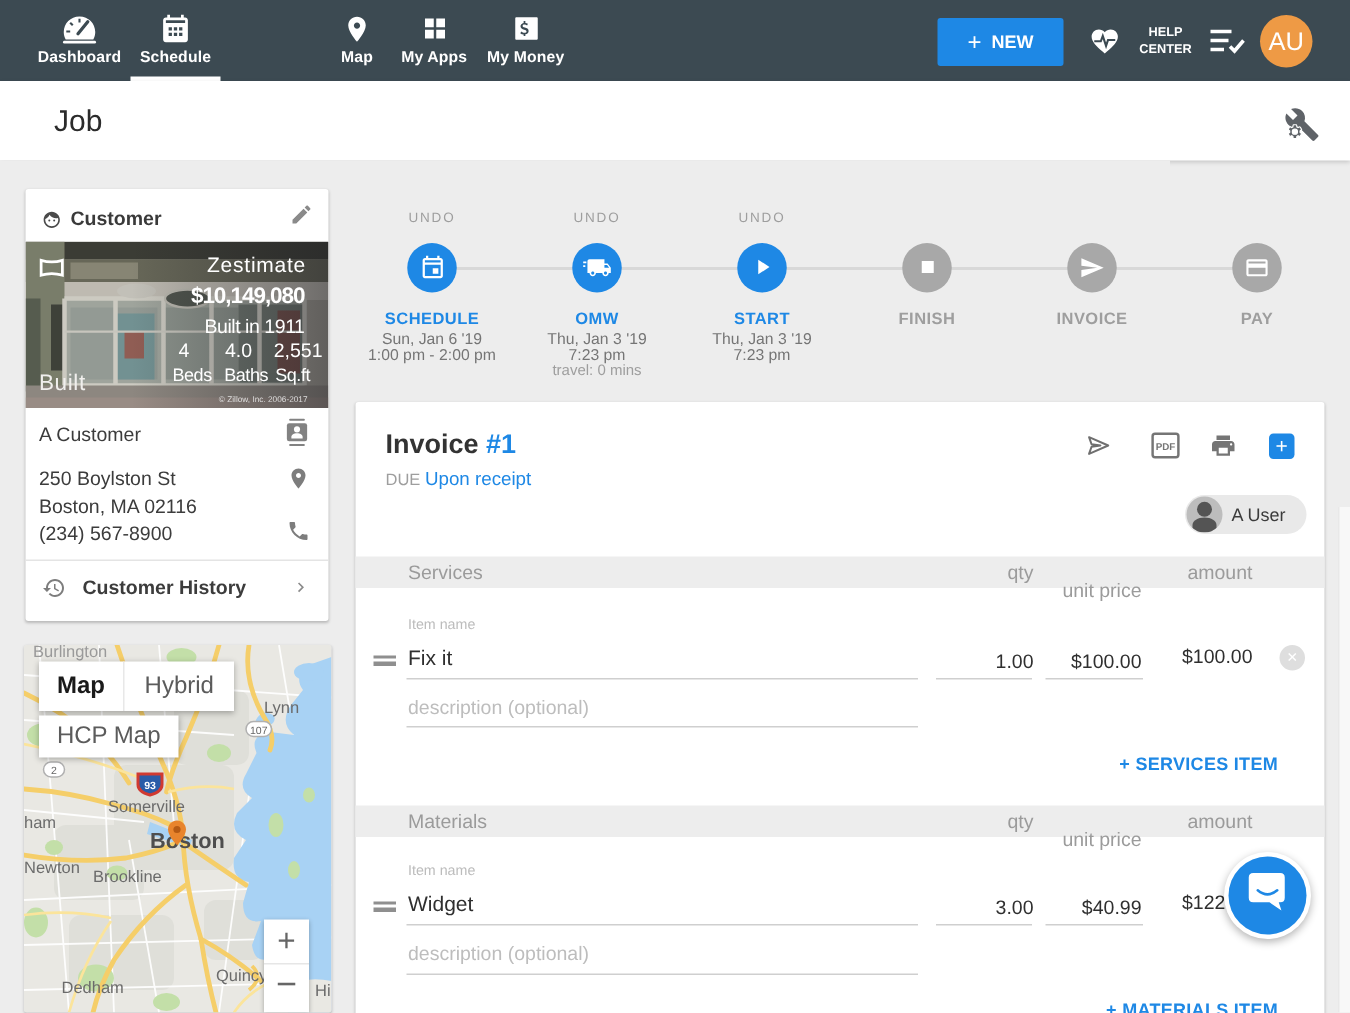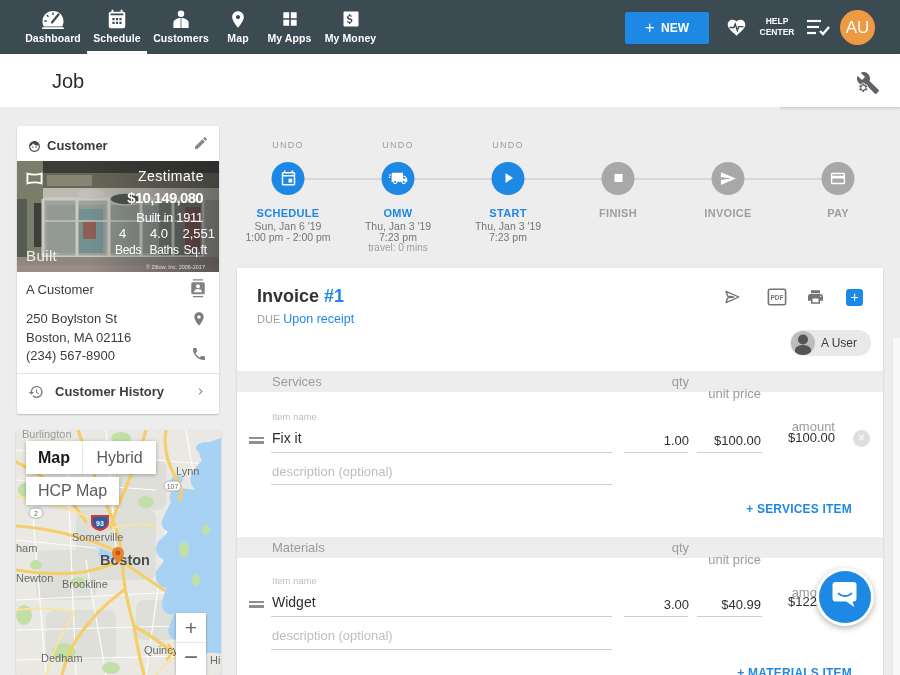--- a/index.html
+++ b/index.html
@@ -6,21 +6,21 @@
 html,body { width:900px; height:675px; overflow:hidden; font-family:"Liberation Sans",sans-serif; background:#EDEDED; }
 #navbar { position:absolute; left:0; top:0; width:900px; height:54px; background:#3C4A52; }
 .navitem { position:absolute; top:0; height:54px; text-align:center; color:#fff; }
 .navitem .ic { position:absolute; top:9px; left:50%; transform:translateX(-50%); }
 .navitem .lb { position:absolute; top:31.5px; width:100%; font-size:10.5px; font-weight:bold; white-space:nowrap; letter-spacing:0.1px; }
 #sched-underline { position:absolute; left:87px; top:51px; width:60px; height:3px; background:#fff; }
 #newbtn { position:absolute; left:625px; top:12px; width:84px; height:32px; background:#1E88E5; border-radius:2px; color:#fff; font-size:12px; font-weight:bold; text-align:center; line-height:32px; }
 #helpcenter { position:absolute; left:752px; top:16px; width:50px; color:#fff; font-size:8.5px; font-weight:bold; text-align:center; line-height:10.5px; }
 #avatar { position:absolute; left:840px; top:10px; width:35px; height:35px; border-radius:50%; background:#EE9A45; color:#fff; font-size:17px; font-weight:normal; text-align:center; line-height:35px; }
 #jobbar { position:absolute; left:0; top:54px; width:900px; height:53px; background:#fff; box-shadow:0 1px 3px rgba(0,0,0,0.18); }
-#jobbar .title { position:absolute; left:52px; top:16px; font-size:20px; color:#2b2b2b; }
+#jobbar .title { position:absolute; left:36px; top:16px; font-size:20px; color:#2b2b2b; }
 #content { position:absolute; left:0; top:107px; width:780px; height:568px; background:#EDEDED; }
 .card { position:absolute; background:#fff; border-radius:2px; box-shadow:0 1px 2px rgba(0,0,0,0.22); }
 
 #custcard { left:17px; top:19px; width:202px; height:288px; }
 #custcard .hdr { position:absolute; left:0; top:0; width:100%; height:35px; }
 #custcard .hdr .nm { position:absolute; left:30px; top:12px; font-size:13px; font-weight:bold; color:#3a3a3a; }
 #photo { position:absolute; left:0; top:35px; width:202px; height:111px; overflow:hidden; }
 .crow { position:absolute; left:0; width:202px; color:#3c3c3c; font-size:13px; }
 .crow .tx { position:absolute; left:9px; top:0; }
 .crow .ric { position:absolute; right:12px; top:-2px; }
@@ -40,21 +40,21 @@
 
 #invcard { left:237px; top:161px; width:646px; height:520px; }
 #invcard h1 { position:absolute; left:20px; top:18px; font-size:18px; color:#333; font-family:"Liberation Sans",sans-serif; }
 #invcard h1 .num { color:#1E88E5; }
 #invdue { position:absolute; left:20px; top:44px; font-size:11px; color:#9e9e9e; }
 #invdue a { color:#1E88E5; font-size:12.5px; text-decoration:none; }
 .thead { position:absolute; left:0; width:646px; height:21px; background:#EDEDED; font-size:13px; color:#9b9b9b; }
 .thead .c1 { position:absolute; left:35px; top:3px; }
 .thead .cq { position:absolute; right:194px; top:3px; }
 .thead .cu { position:absolute; right:122px; top:3px;margin-top:12px; }
-.thead .ca { position:absolute; right:48px; top:3px;margin-top:45px; }
+.thead .ca { position:absolute; right:48px; top:3px; }
 .itemlabel { position:absolute; font-size:9.5px; color:#bcbcbc; }
 .ival { position:absolute; font-size:14px; color:#2f2f2f; }
 .iund { position:absolute; height:1px; background:#cfcfcf; }
 .desc { position:absolute; font-size:13px; color:#bdbdbd; }
 .addlink { position:absolute; font-size:12px; font-weight:bold; color:#1E88E5; letter-spacing:0.2px; }
 .rnum { position:absolute; font-size:13px; color:#2f2f2f; text-align:right;margin-left:36px; }
 #chatbubble { position:absolute; left:816px; top:568px; width:58px; height:58px; border-radius:50%; background:#fff; box-shadow:0 2px 6px rgba(0,0,0,0.3); }
 #chatbubble .inner { position:absolute; left:3px; top:3px; width:52px; height:52px; border-radius:50%; background:#1E88E5; }
 </style>
 </head>
@@ -71,28 +71,20 @@
           <line x1="3.2" y1="12" x2="5.8" y2="12"></line>
         </g>
       </svg>
     <div class="lb">Dashboard</div>
   </div>
   <div class="navitem" style="left:82px;width:70px;">
     <svg class="ic" width="24" height="22" viewBox="0 0 24 24" fill="#fff" style="top:8px;">
         <path d="M19 4h-1V2h-2v2H8V2H6v2H5c-1.1 0-2 .9-2 2v14c0 1.1.9 2 2 2h14c1.1 0 2-.9 2-2V6c0-1.1-.9-2-2-2zm0 4H5V6h14v2zM7 11h2.4v2.4H7zm3.8 0h2.4v2.4h-2.4zm3.8 0H17v2.4h-2.4zM7 15h2.4v2.4H7zm3.8 0h2.4v2.4h-2.4zm3.8 0H17v2.4h-2.4z"></path>
       </svg>
     <div class="lb">Schedule</div>
-  </div>
-  <div class="navitem" style="left:146px;width:70px;">
-    <svg class="ic" width="24" height="21" viewBox="0 0 24 22" fill="#fff">
-        <circle cx="12" cy="5" r="3.4"></circle>
-        <path d="M12 9.5c-4.2 0-8 2.2-8 5V20h16v-5.5c0-2.8-3.8-5-8-5z"></path>
-        <path d="M12 9.5 L12 20" stroke="#3C4A52" stroke-width="0.8"></path>
-      </svg>
-    <div class="lb">Customers</div>
   </div>
   <div class="navitem" style="left:213px;width:50px;">
     <svg class="ic" width="20" height="21" viewBox="0 0 24 24" fill="#fff">
         <path d="M12 2C8.1 2 5 5.1 5 9c0 5.2 7 13 7 13s7-7.8 7-13c0-3.9-3.1-7-7-7zm0 9.5c-1.4 0-2.5-1.1-2.5-2.5s1.1-2.5 2.5-2.5 2.5 1.1 2.5 2.5-1.1 2.5-2.5 2.5z"></path>
       </svg>
     <div class="lb">Map</div>
   </div>
   <div class="navitem" style="left:262px;width:55px;">
     <svg class="ic" width="20" height="20" viewBox="0 0 24 24" fill="#fff">
         <path d="M4 4h7v7H4zM13 4h7v7h-7zM4 13h7v7H4zM13 13h7v7h-7z"></path>

